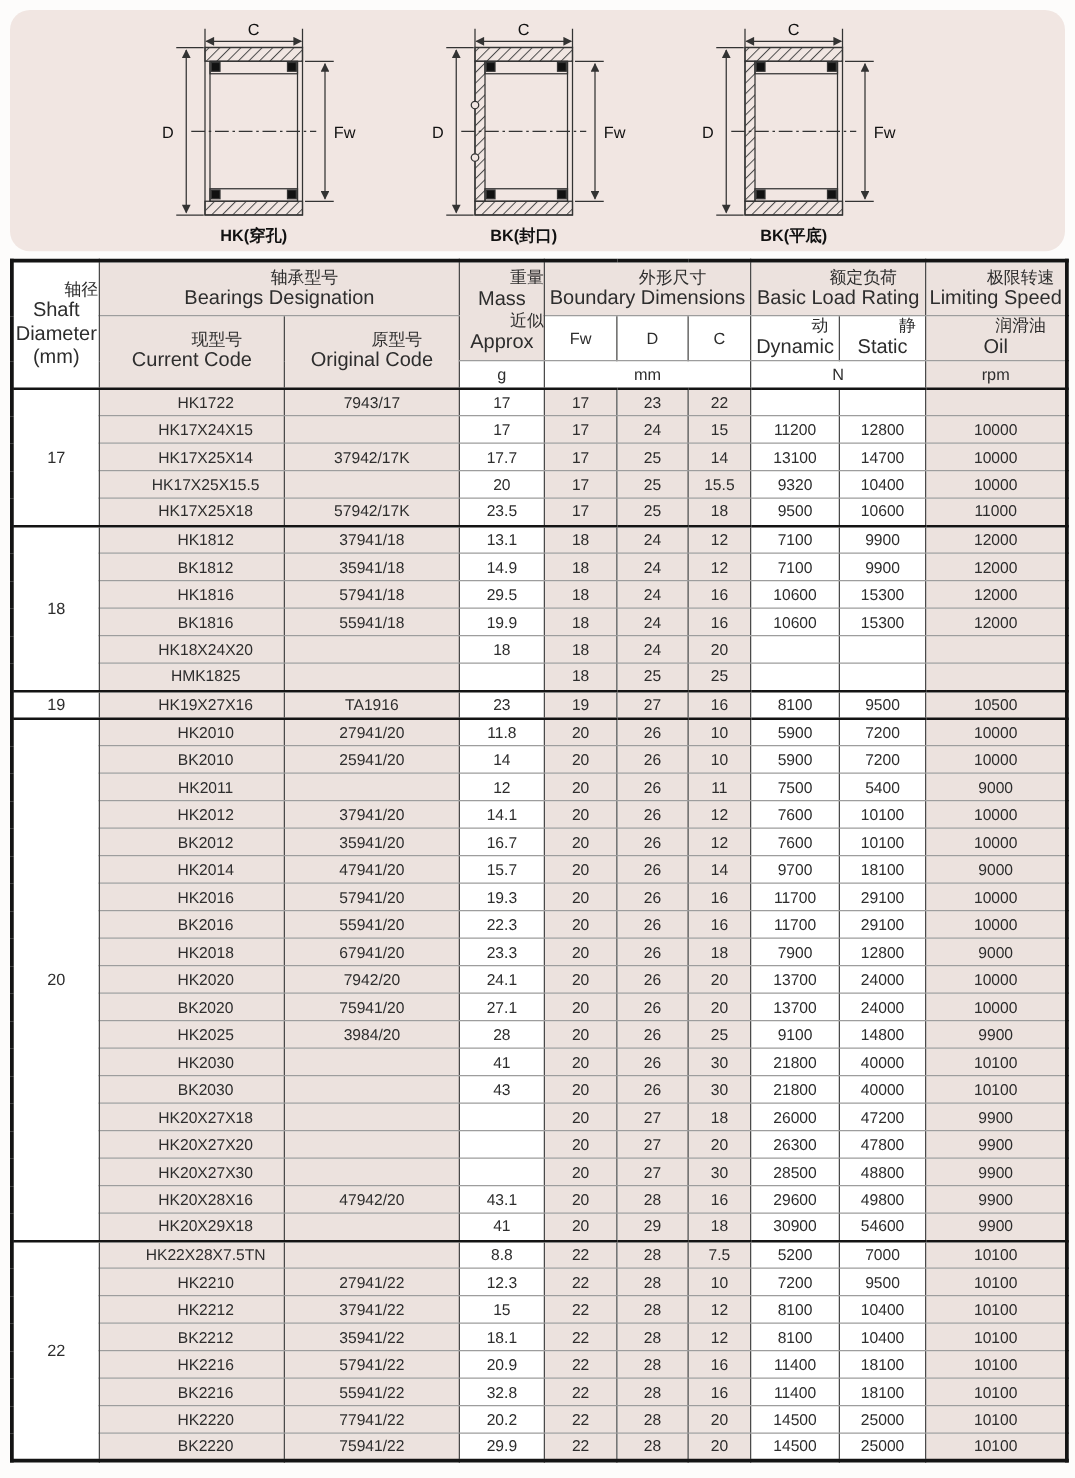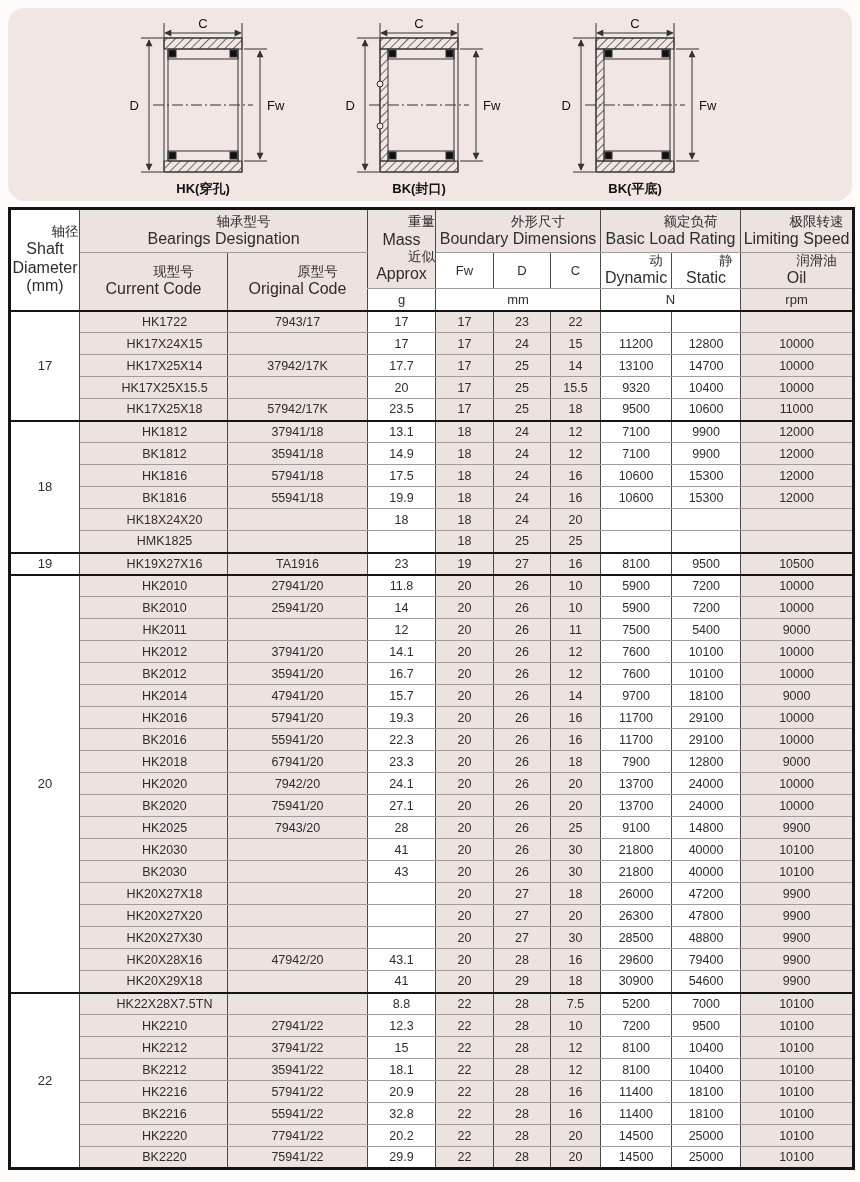--- a/index.html
+++ b/index.html
@@ -310,21 +310,21 @@
           <td class="c-pink">18</td>
           <td class="c-pink">24</td>
           <td class="c-pink">12</td>
           <td class="c-white">7100</td>
           <td class="c-white">9900</td>
           <td class="c-pink">12000</td>
         </tr>
         <tr>
           <td class="c-pink col-current">HK1816</td>
           <td class="c-pink">57941/18</td>
-          <td class="c-white">17.5</td>
+          <td class="c-white">29.5</td>
           <td class="c-pink">18</td>
           <td class="c-pink">24</td>
           <td class="c-pink">16</td>
           <td class="c-white">10600</td>
           <td class="c-white">15300</td>
           <td class="c-pink">12000</td>
         </tr>
         <tr>
           <td class="c-pink col-current">BK1816</td>
           <td class="c-pink">55941/18</td>
@@ -487,21 +487,21 @@
           <td class="c-white">27.1</td>
           <td class="c-pink">20</td>
           <td class="c-pink">26</td>
           <td class="c-pink">20</td>
           <td class="c-white">13700</td>
           <td class="c-white">24000</td>
           <td class="c-pink">10000</td>
         </tr>
         <tr>
           <td class="c-pink col-current">HK2025</td>
-          <td class="c-pink">7943/20</td>
+          <td class="c-pink">3984/20</td>
           <td class="c-white">28</td>
           <td class="c-pink">20</td>
           <td class="c-pink">26</td>
           <td class="c-pink">25</td>
           <td class="c-white">9100</td>
           <td class="c-white">14800</td>
           <td class="c-pink">9900</td>
         </tr>
         <tr>
           <td class="c-pink col-current">HK2030</td>
@@ -559,21 +559,21 @@
           <td class="c-pink">9900</td>
         </tr>
         <tr>
           <td class="c-pink col-current">HK20X28X16</td>
           <td class="c-pink">47942/20</td>
           <td class="c-white">43.1</td>
           <td class="c-pink">20</td>
           <td class="c-pink">28</td>
           <td class="c-pink">16</td>
           <td class="c-white">29600</td>
-          <td class="c-white">79400</td>
+          <td class="c-white">49800</td>
           <td class="c-pink">9900</td>
         </tr>
         <tr>
           <td class="c-pink col-current">HK20X29X18</td>
           <td class="c-pink"></td>
           <td class="c-white">41</td>
           <td class="c-pink">20</td>
           <td class="c-pink">29</td>
           <td class="c-pink">18</td>
           <td class="c-white">30900</td>

